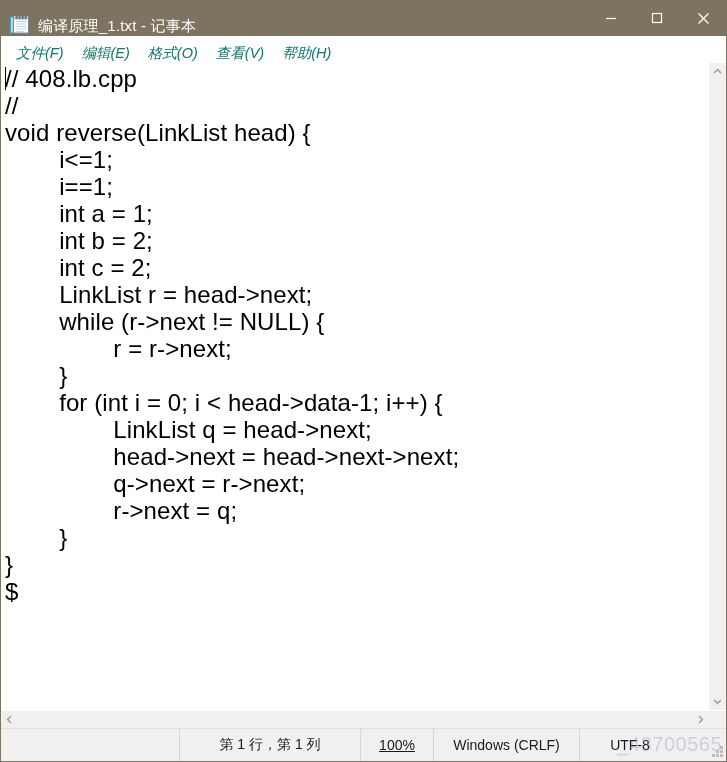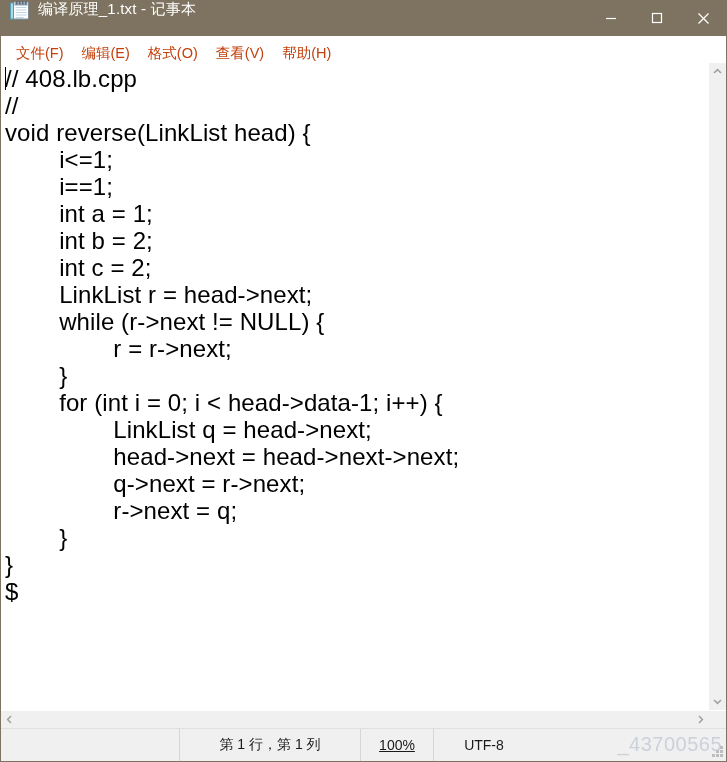--- a/index.html
+++ b/index.html
@@ -26,21 +26,21 @@
     display: flex;
     flex-direction: column;
   }
 
   
   .titlebar {
     height: 36px;
     min-height: 36px;
     background: #7d7360;
     display: flex;
-    align-items: flex-start;
+    align-items: flex-end;
     position: relative;
     user-select: none;
   }
   .title-icon {
     width: 22px;
     height: 22px;
     margin-left: 8px;
     margin-right: 7px;
     position: relative;
     flex: 0 0 auto;
@@ -74,24 +74,25 @@
     min-height: 26px;
     background: #ffffff;
     display: flex;
     align-items: center;
     padding-left: 6px;
     border-bottom: 1px solid #ffffff;
     user-select: none;
   }
   .menu-item {
     font-size: 14.5px;
-    color: #c2410c;
+    color: #0f766e;
     padding: 12px 9px 3px 9px;
     white-space: nowrap;
     font-family: "Liberation Sans", sans-serif;
+    font-style: italic;
   }
 
   
   .editor-row {
     flex: 1 1 auto;
     display: flex;
     min-height: 0;
     position: relative;
   }
   .textarea {
@@ -323,20 +324,21 @@
         </svg>
       </div>
     </div>
     <div class="hs-corner"></div>
   </div>
 
   <div class="statusbar">
     <div class="sb-spacer"></div>
     <div class="sb-cell sb-pos">第 1 行，第 1 列</div>
     <div class="sb-cell sb-zoom">100%</div>
+    <div class="sb-cell sb-eol">Windows (CRLF)</div>
     <div class="sb-cell sb-enc">UTF-8</div>
 
     <div class="watermark">_43700565</div>
 
     <div class="grip">
       <i style="left:9px; top:0;"></i>
       <i style="left:5px; top:4px;"></i>
       <i style="left:9px; top:4px;"></i>
       <i style="left:1px; top:8px;"></i>
       <i style="left:5px; top:8px;"></i>

